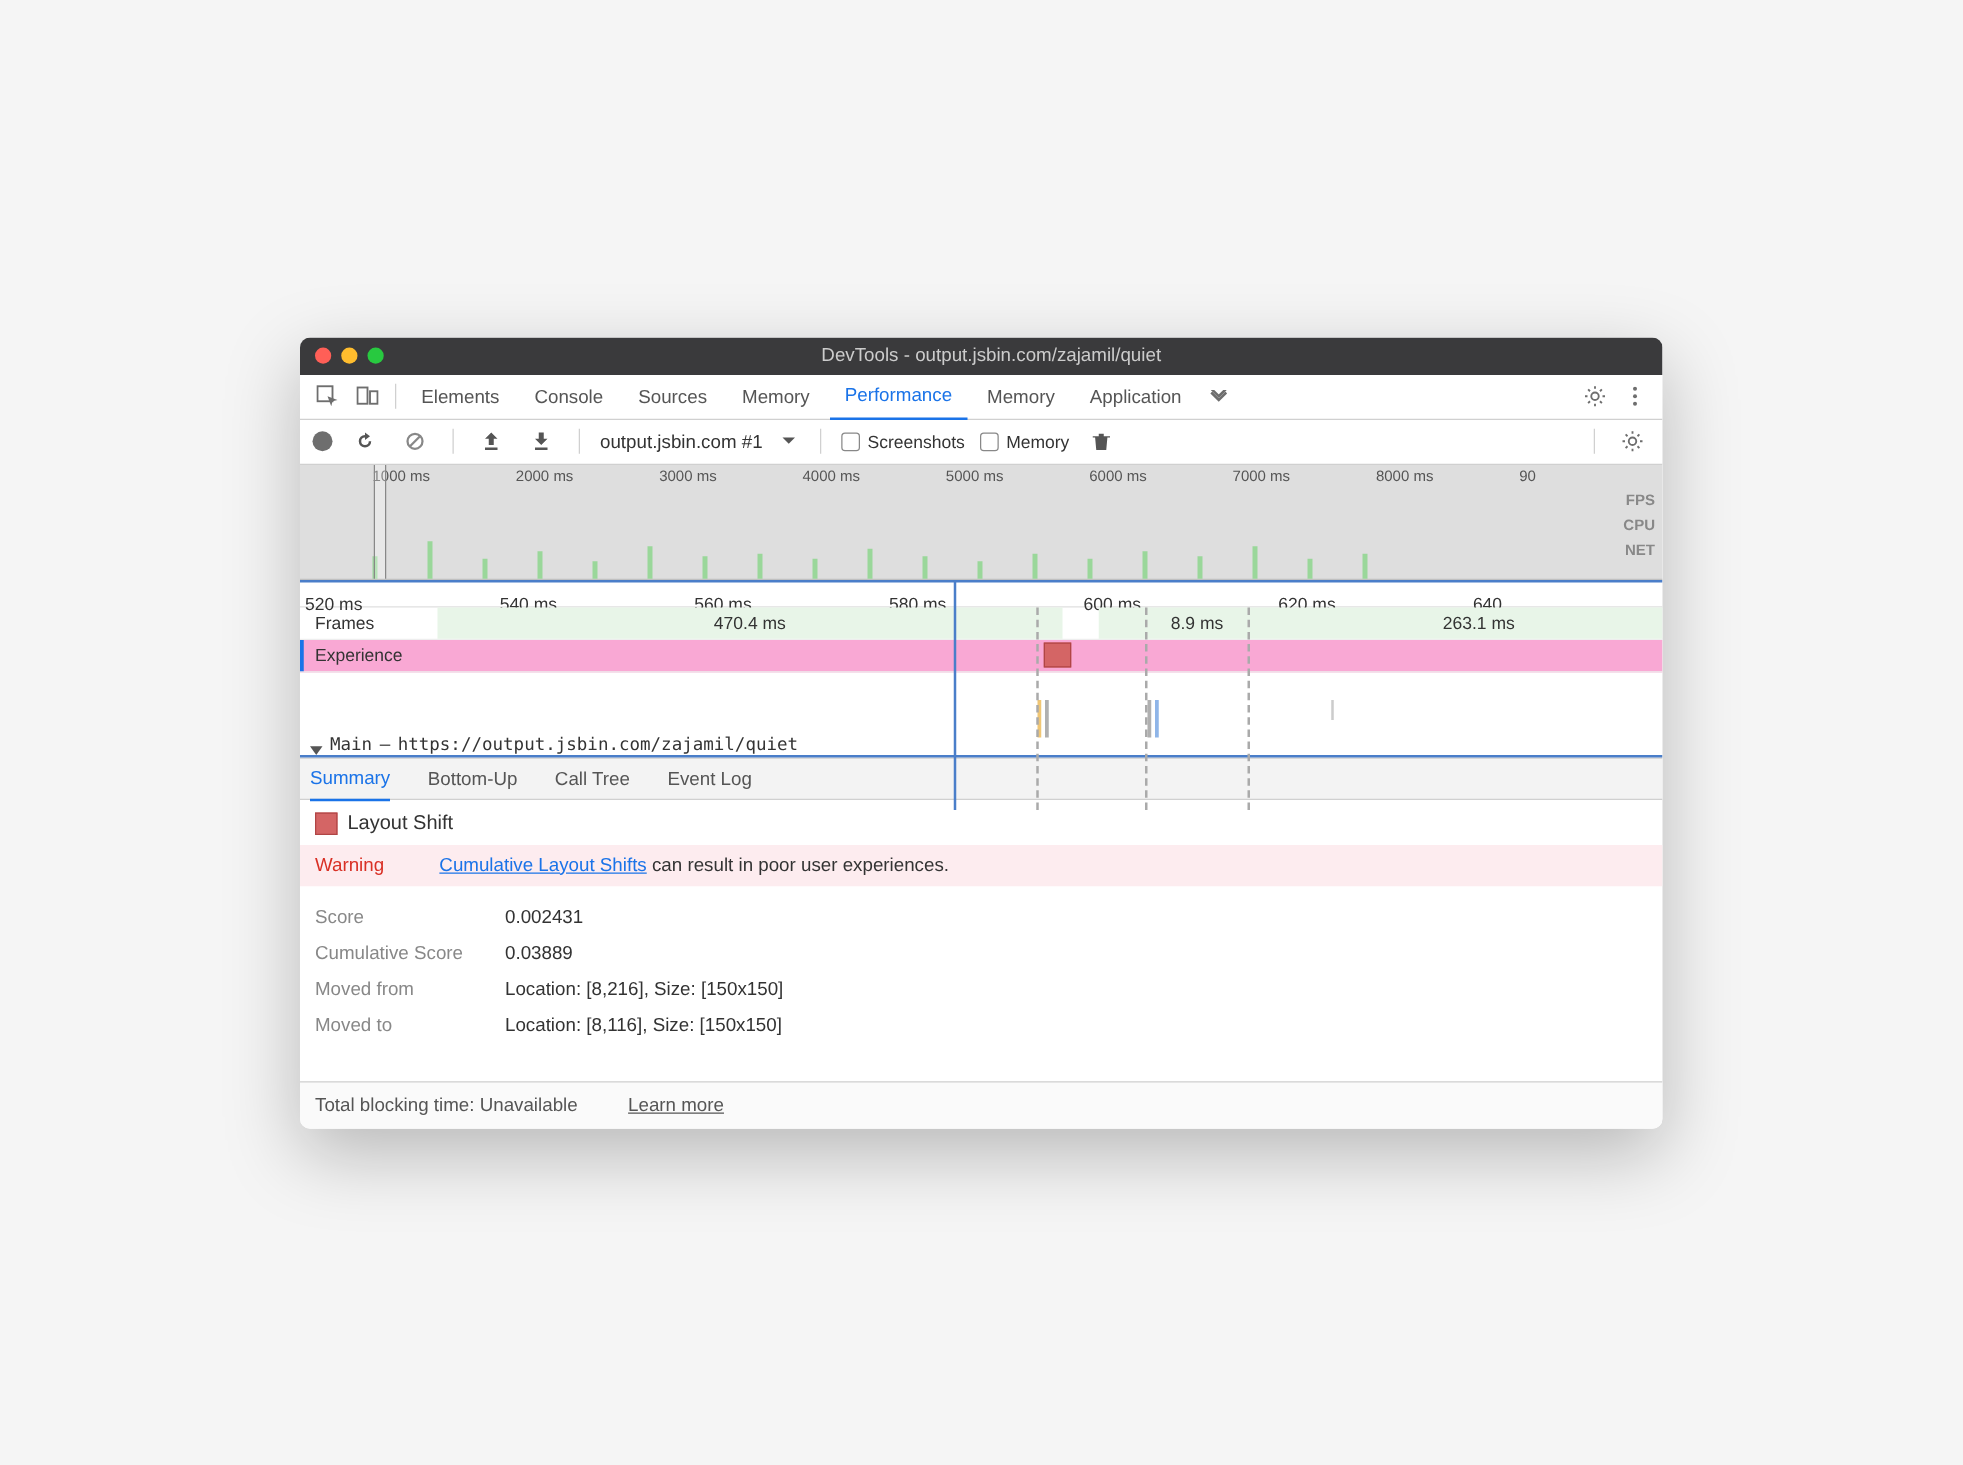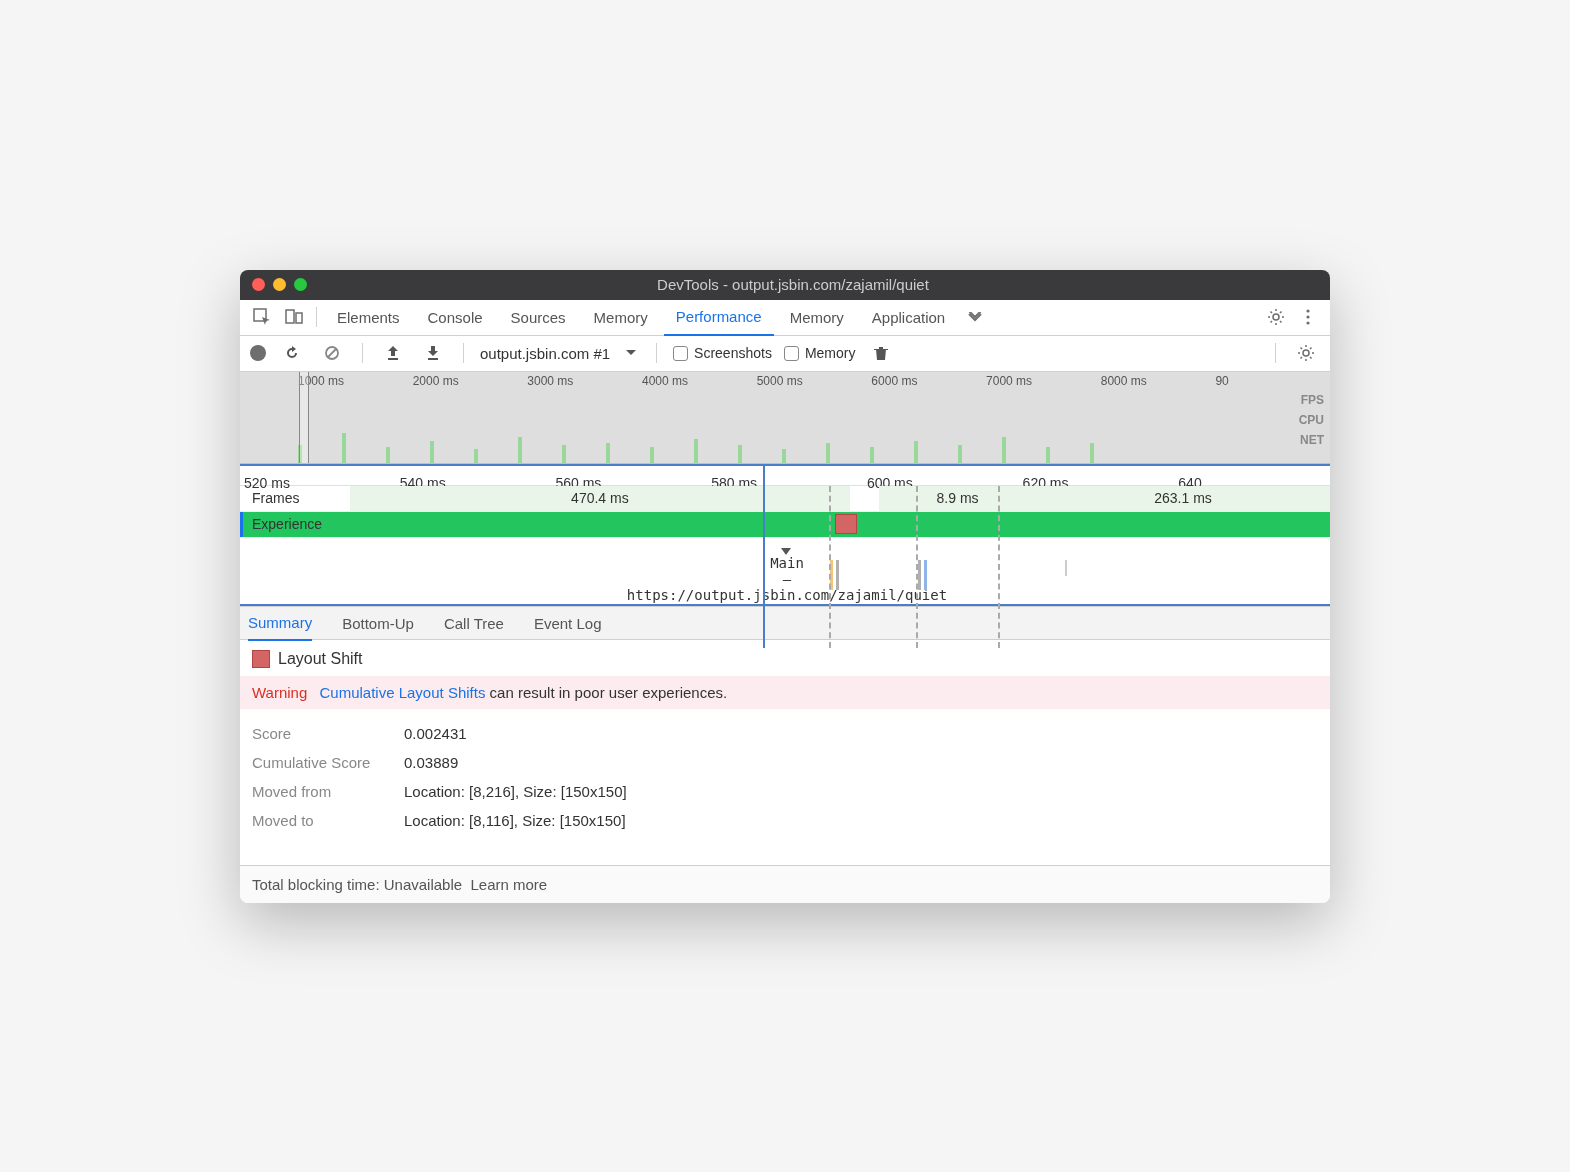--- a/index.html
+++ b/index.html
@@ -169,39 +169,38 @@
   align-items: center;
   border-bottom: 1px solid #eee;
   position: relative;
   font-size: 14px;
 }
 .row-label {
   width: 110px;
   padding-left: 12px;
   color: #333;
 }
-.experience-row { background: #22c55e; }
+.experience-row { background: #f9a8d4; }
 .experience-row::before {
   content: "";
   position: absolute;
   left: 0; top: 0; bottom: 0;
   width: 3px;
   background: #1a73e8;
 }
 .main-row {
   height: 68px;
   display: flex;
-  align-items: center;
+  align-items: flex-end;
   padding: 6px 0 0 4px;
   border-bottom: 2px solid #4a7ec9;
   font-family: "Menlo", monospace;
   font-size: 14px;
   color: #333;
   position: relative;
-  flex-direction: column;
 }
 .main-row .tri {
   display: inline-block;
   width: 0; height: 0;
   border-left: 5px solid transparent;
   border-right: 5px solid transparent;
   border-top: 7px solid #555;
   margin: 4px 6px 0 4px;
 }
 .frame-block {
@@ -276,21 +275,21 @@
   background: #d46565;
   border: 1px solid #b04545;
 }
 .warning-bar {
   background: #fdecef;
   padding: 8px 12px;
   margin: 0 -12px 10px -12px;
   font-size: 15px;
 }
 .warning-label { color: #d93025; margin-right: 8px; }
-.link { color: #1a73e8; cursor: pointer; }
+.link { color: #1a73e8; text-decoration: underline; cursor: pointer; margin-left: 32px; }
 .kv-row {
   display: flex;
   gap: 12px;
   padding: 6px 0;
   font-size: 15px;
 }
 .kv-key { color: #888; min-width: 140px; }
 .kv-val { color: #333; }
 .status-bar {
   border-top: 1px solid #d0d0d0;

